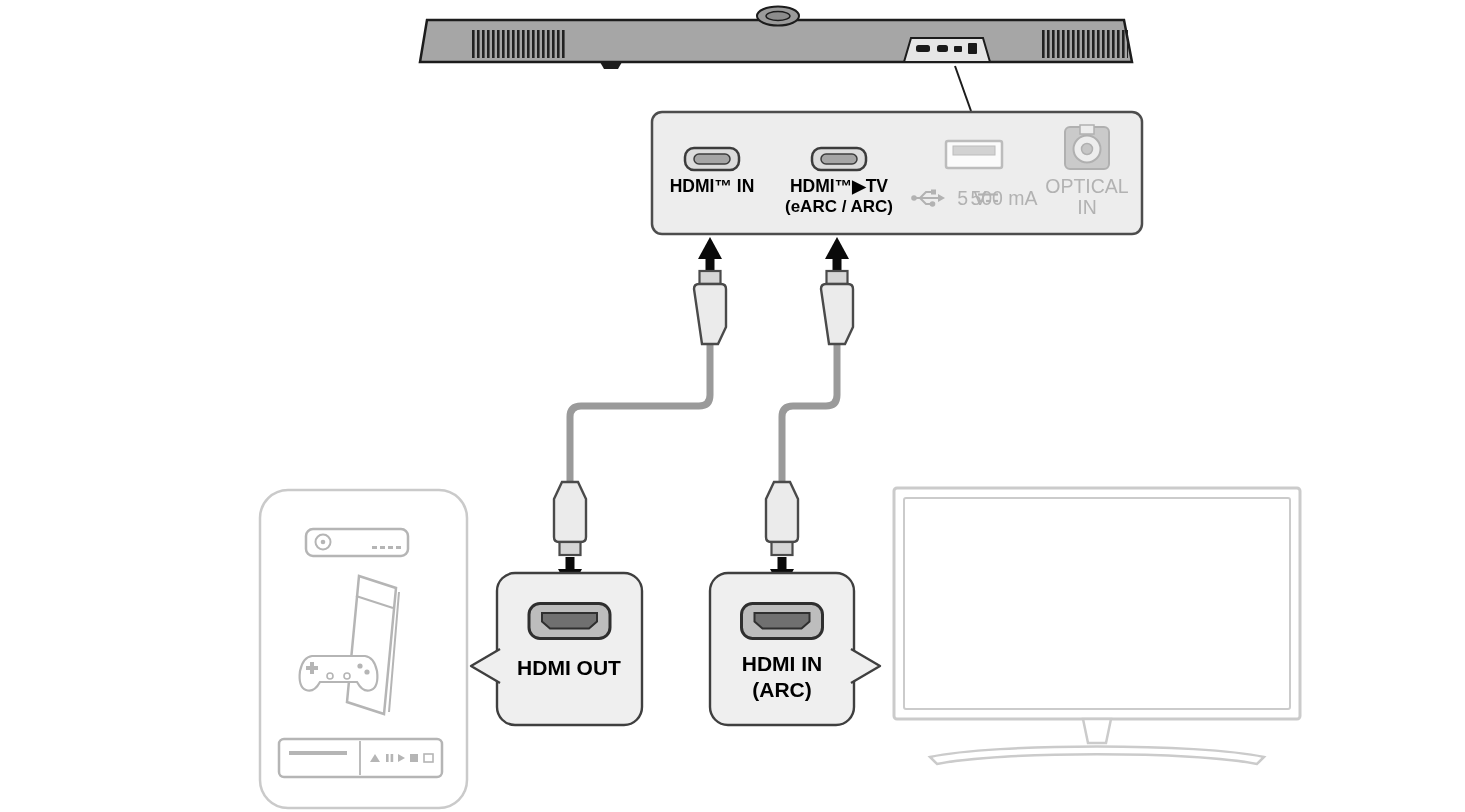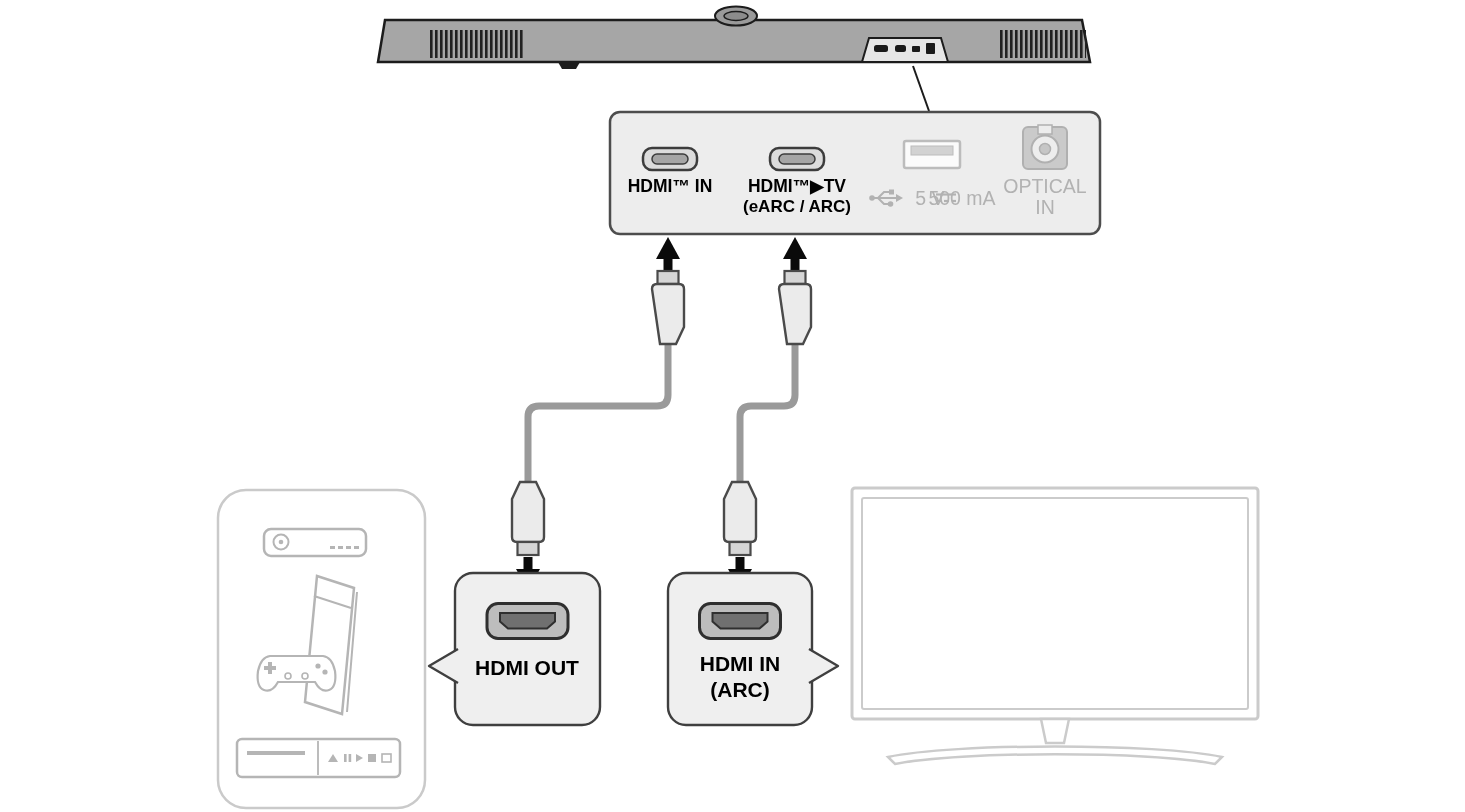--- a/index.html
+++ b/index.html
@@ -1,16 +1,16 @@
 <!DOCTYPE html>
 <html><head>
 <meta charset="utf-8">
 <style>
   html,body{margin:0;padding:0;background:#ffffff;}
-  .stage{position:relative;width:1288px;height:812px;background:#ffffff;overflow:hidden;}
+  .stage{position:relative;width:1288px;height:812px;background:#ffffff;overflow:hidden;padding-left:42px;}
   svg{display:block;}
   svg text{font-family:"Liberation Sans",sans-serif;text-anchor:middle;}
   .lbl-black{fill:#000000;font-weight:bold;font-size:17.5px;}
   .lbl-black-sub{fill:#000000;font-weight:bold;font-size:17px;}
   .lbl-gray{fill:#b2b2b2;font-size:19.5px;}
   .lbl-box{fill:#000000;font-weight:bold;font-size:21px;}
 </style>
 </head>
 <body>
 

